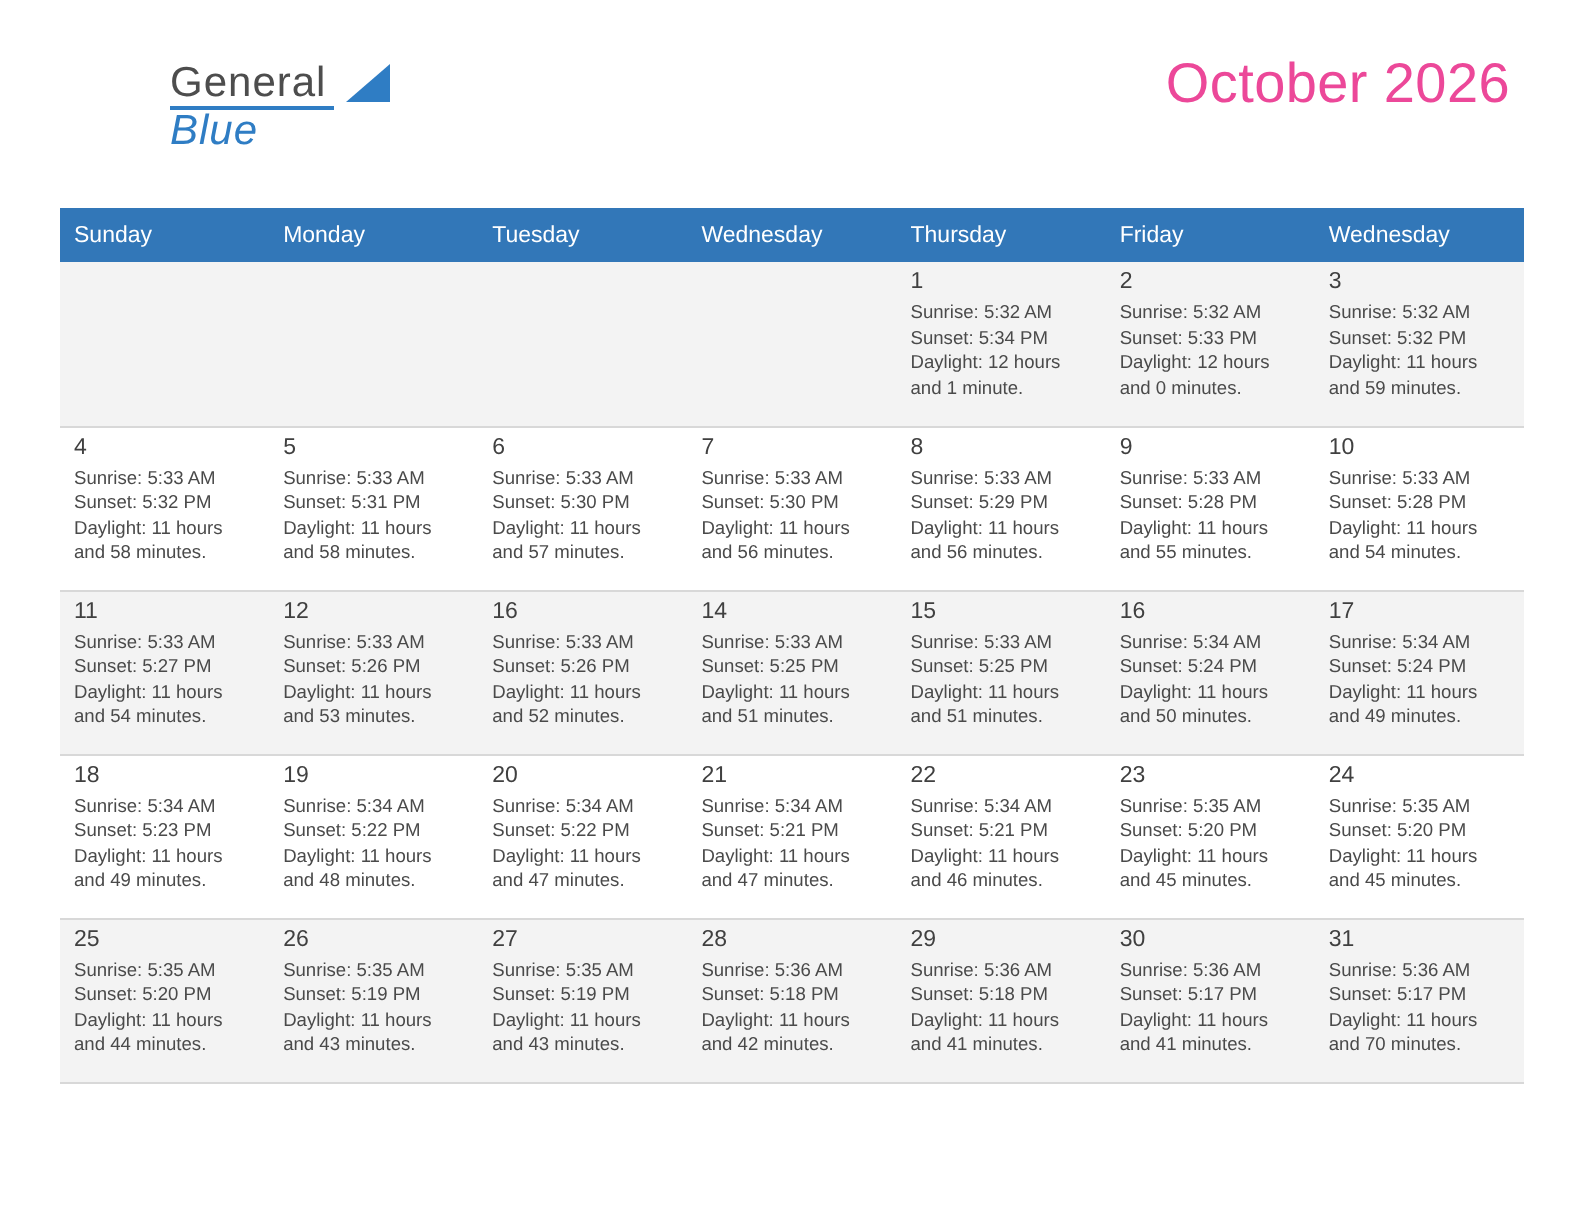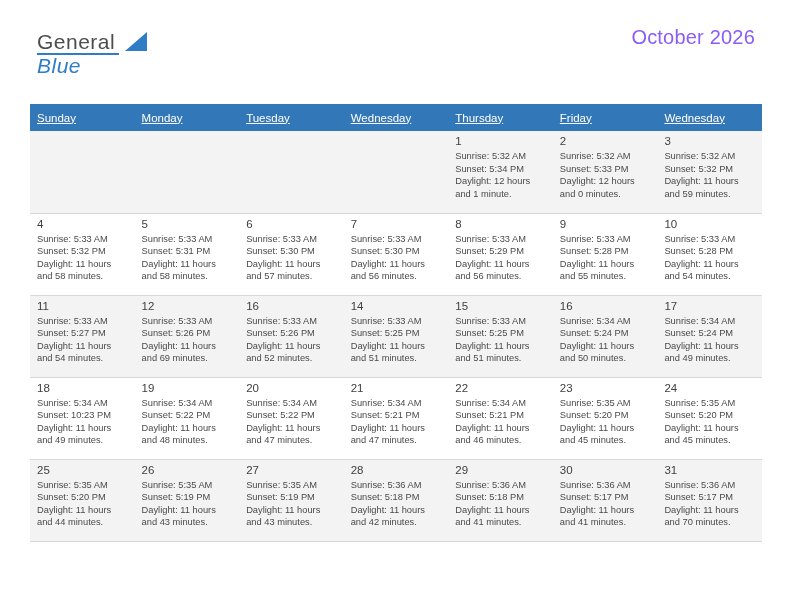--- a/index.html
+++ b/index.html
@@ -18,20 +18,21 @@
     position: relative;
     width: 792px;
     height: 612px;
     box-sizing: border-box;
     padding: 0 30px;
   }
   
   .header {
     position: relative;
     height: 74px;
+    margin-left: 48px;
   }
   .logo {
     position: absolute;
     left: 7px;
     top: 30px;
     width: 180px;
     height: 52px;
   }
   .logo-general {
     font-size: 21px;
@@ -62,22 +63,22 @@
     border-left: 22px solid transparent;
     border-bottom: 19px solid #2f7dc4;
   }
   .title-block {
     position: absolute;
     right: 7px;
     top: 26px;
     text-align: right;
   }
   .month-title {
-    font-size: 20px;
-    color: #8b5cf6;
+    font-size: 28px;
+    color: #ec4899;
     font-weight: normal;
     letter-spacing: 0.2px;
   }
   .location {
     font-size: 14.5px;
     color: #3a3a3a;
     margin-top: 12px;
   }
   
   .calendar {
@@ -89,21 +90,20 @@
     table-layout: fixed;
   }
   .calendar th {
     background: #3277b8;
     color: #ffffff;
     font-size: 11.5px;
     font-weight: normal;
     text-align: left;
     padding: 5px 0 5px 7px;
     height: 17px;
-    text-decoration: underline;
   }
   .calendar td {
     vertical-align: top;
     border-bottom: 1px solid #d8d8d8;
     padding: 4px 6px 6px 7px;
     height: 82px;
     box-sizing: border-box;
   }
   tr.shade td {
     background: #f3f3f3;
@@ -256,21 +256,21 @@
               <div>Daylight: 11 hours</div>
               <div>and 54 minutes.</div>
             </div>
           </td>
           <td>
             <div class="daynum">12</div>
             <div class="info">
               <div>Sunrise: 5:33 AM</div>
               <div>Sunset: 5:26 PM</div>
               <div>Daylight: 11 hours</div>
-              <div>and 69 minutes.</div>
+              <div>and 53 minutes.</div>
             </div>
           </td>
           <td>
             <div class="daynum">16</div>
             <div class="info">
               <div>Sunrise: 5:33 AM</div>
               <div>Sunset: 5:26 PM</div>
               <div>Daylight: 11 hours</div>
               <div>and 52 minutes.</div>
             </div>
@@ -310,21 +310,21 @@
               <div>Daylight: 11 hours</div>
               <div>and 49 minutes.</div>
             </div>
           </td>
         </tr>
         <tr>
           <td>
             <div class="daynum">18</div>
             <div class="info">
               <div>Sunrise: 5:34 AM</div>
-              <div>Sunset: 10:23 PM</div>
+              <div>Sunset: 5:23 PM</div>
               <div>Daylight: 11 hours</div>
               <div>and 49 minutes.</div>
             </div>
           </td>
           <td>
             <div class="daynum">19</div>
             <div class="info">
               <div>Sunrise: 5:34 AM</div>
               <div>Sunset: 5:22 PM</div>
               <div>Daylight: 11 hours</div>

